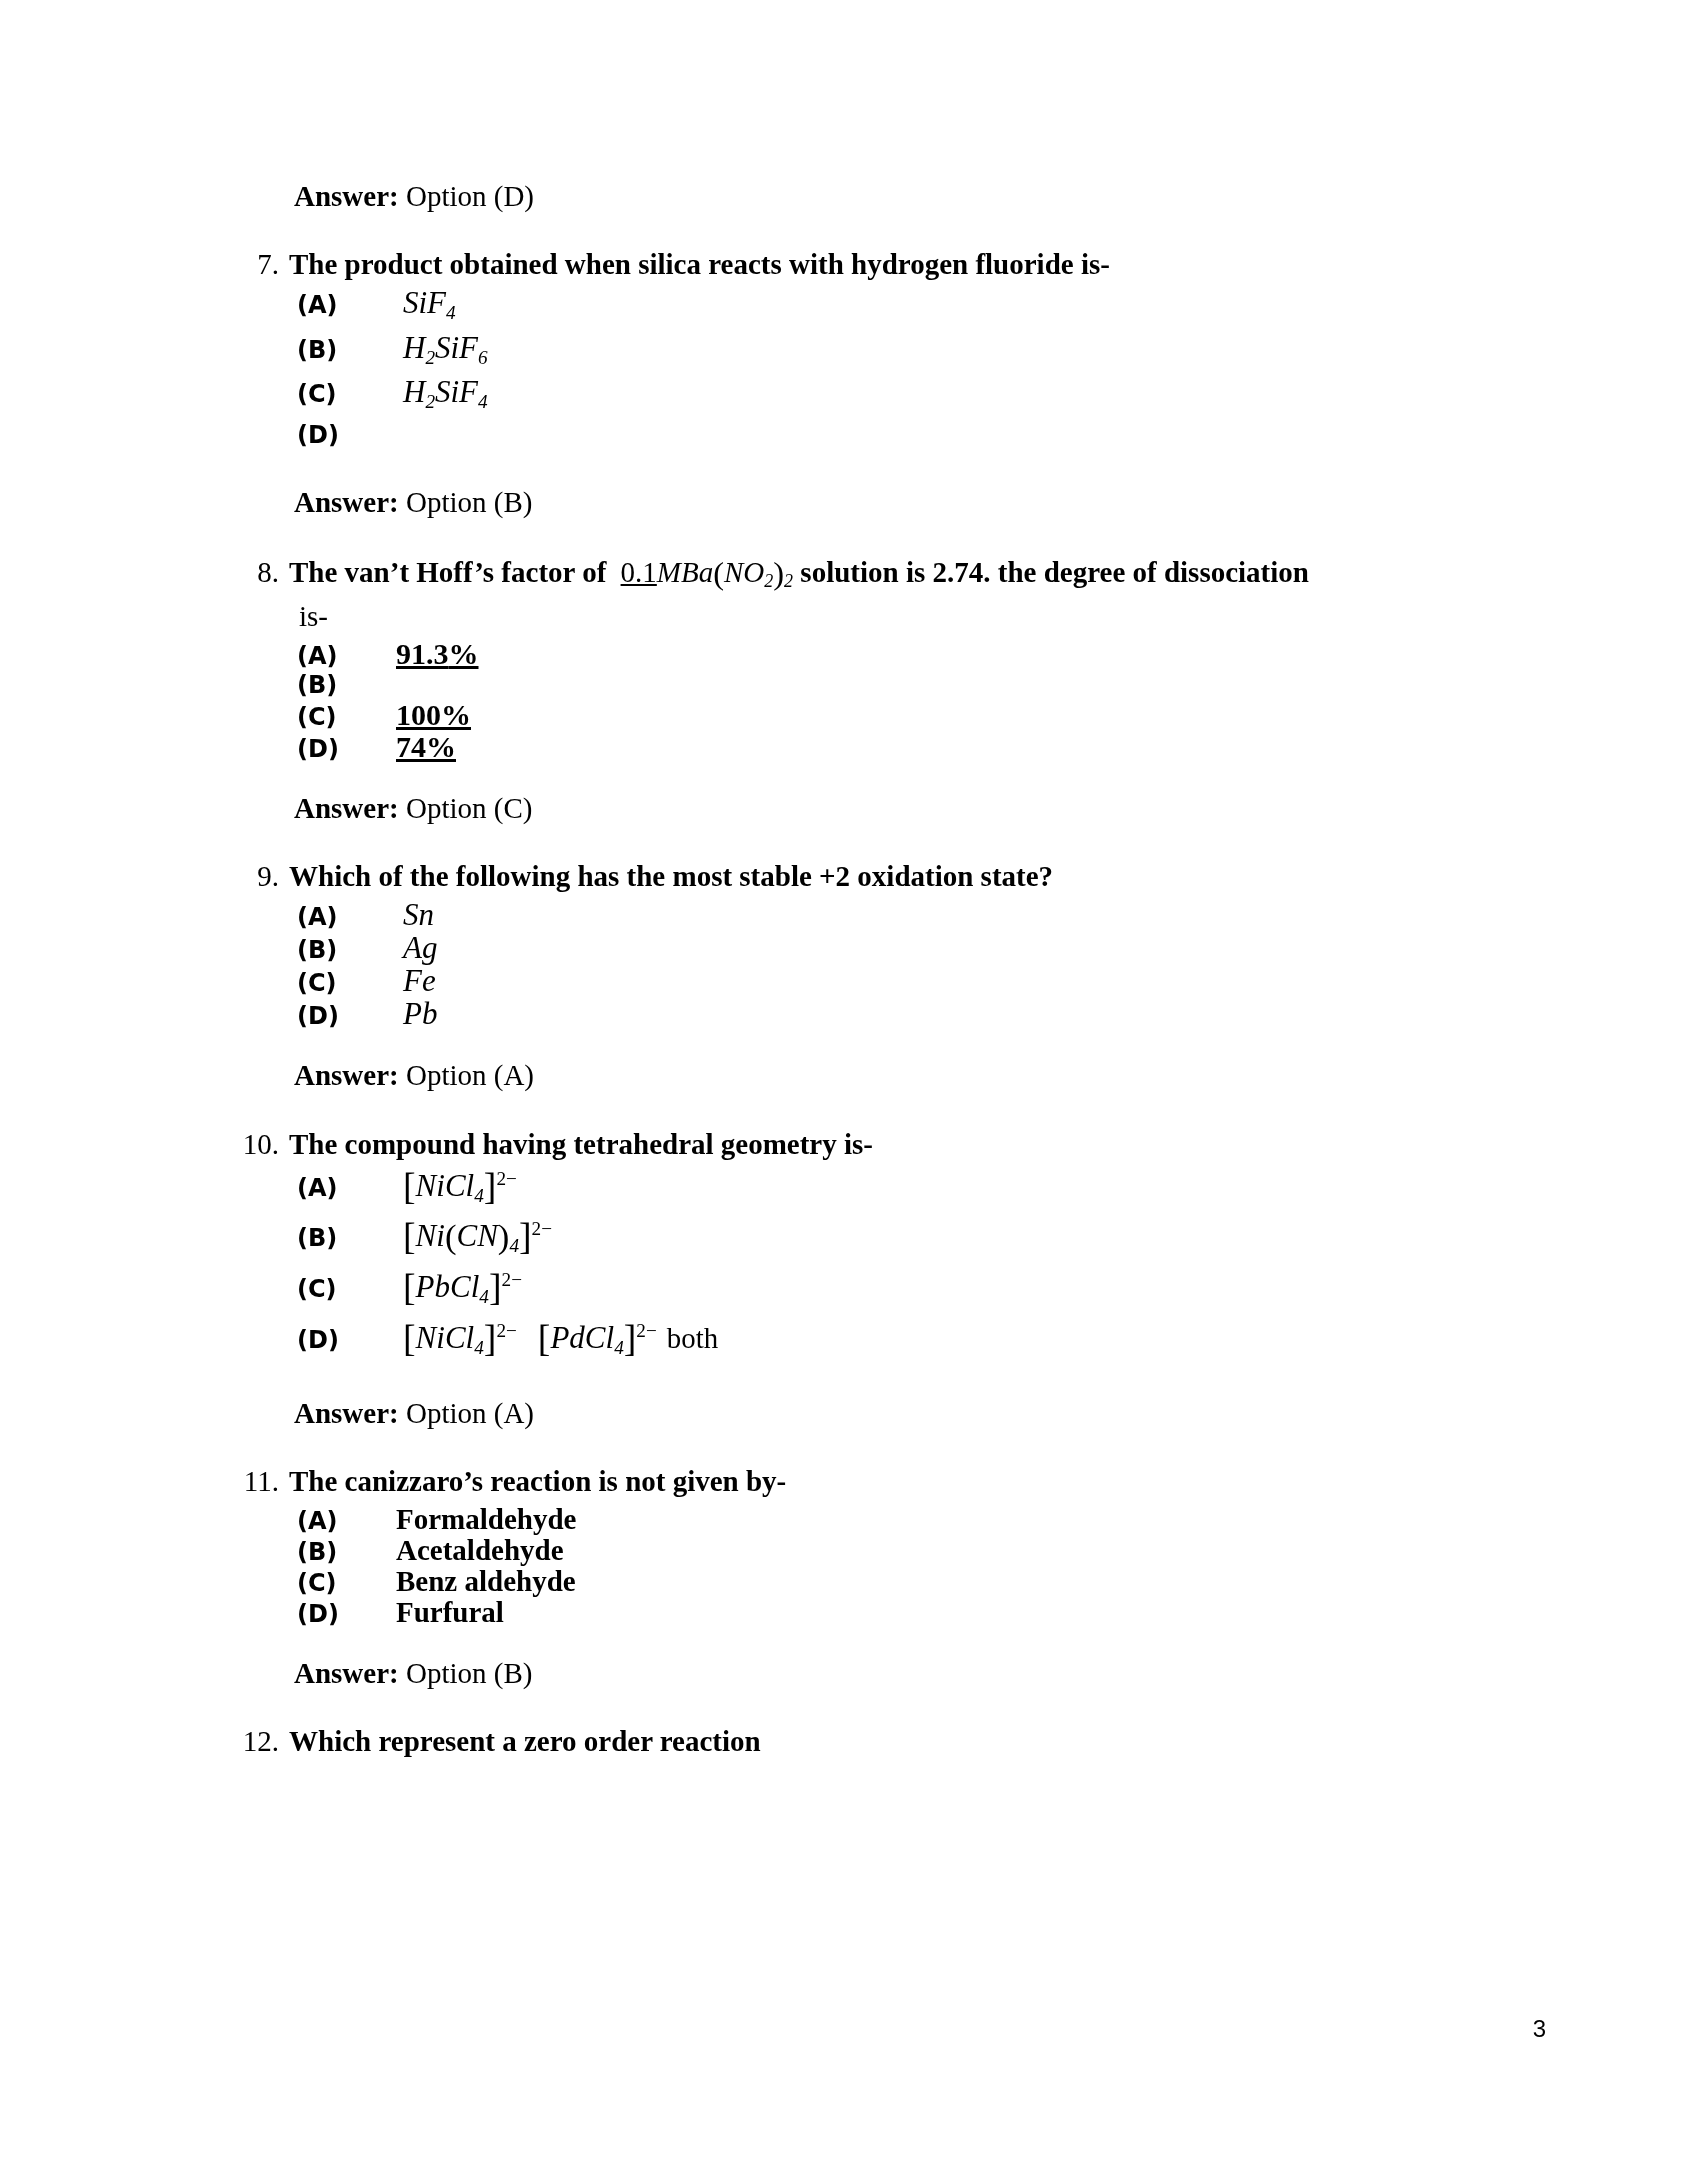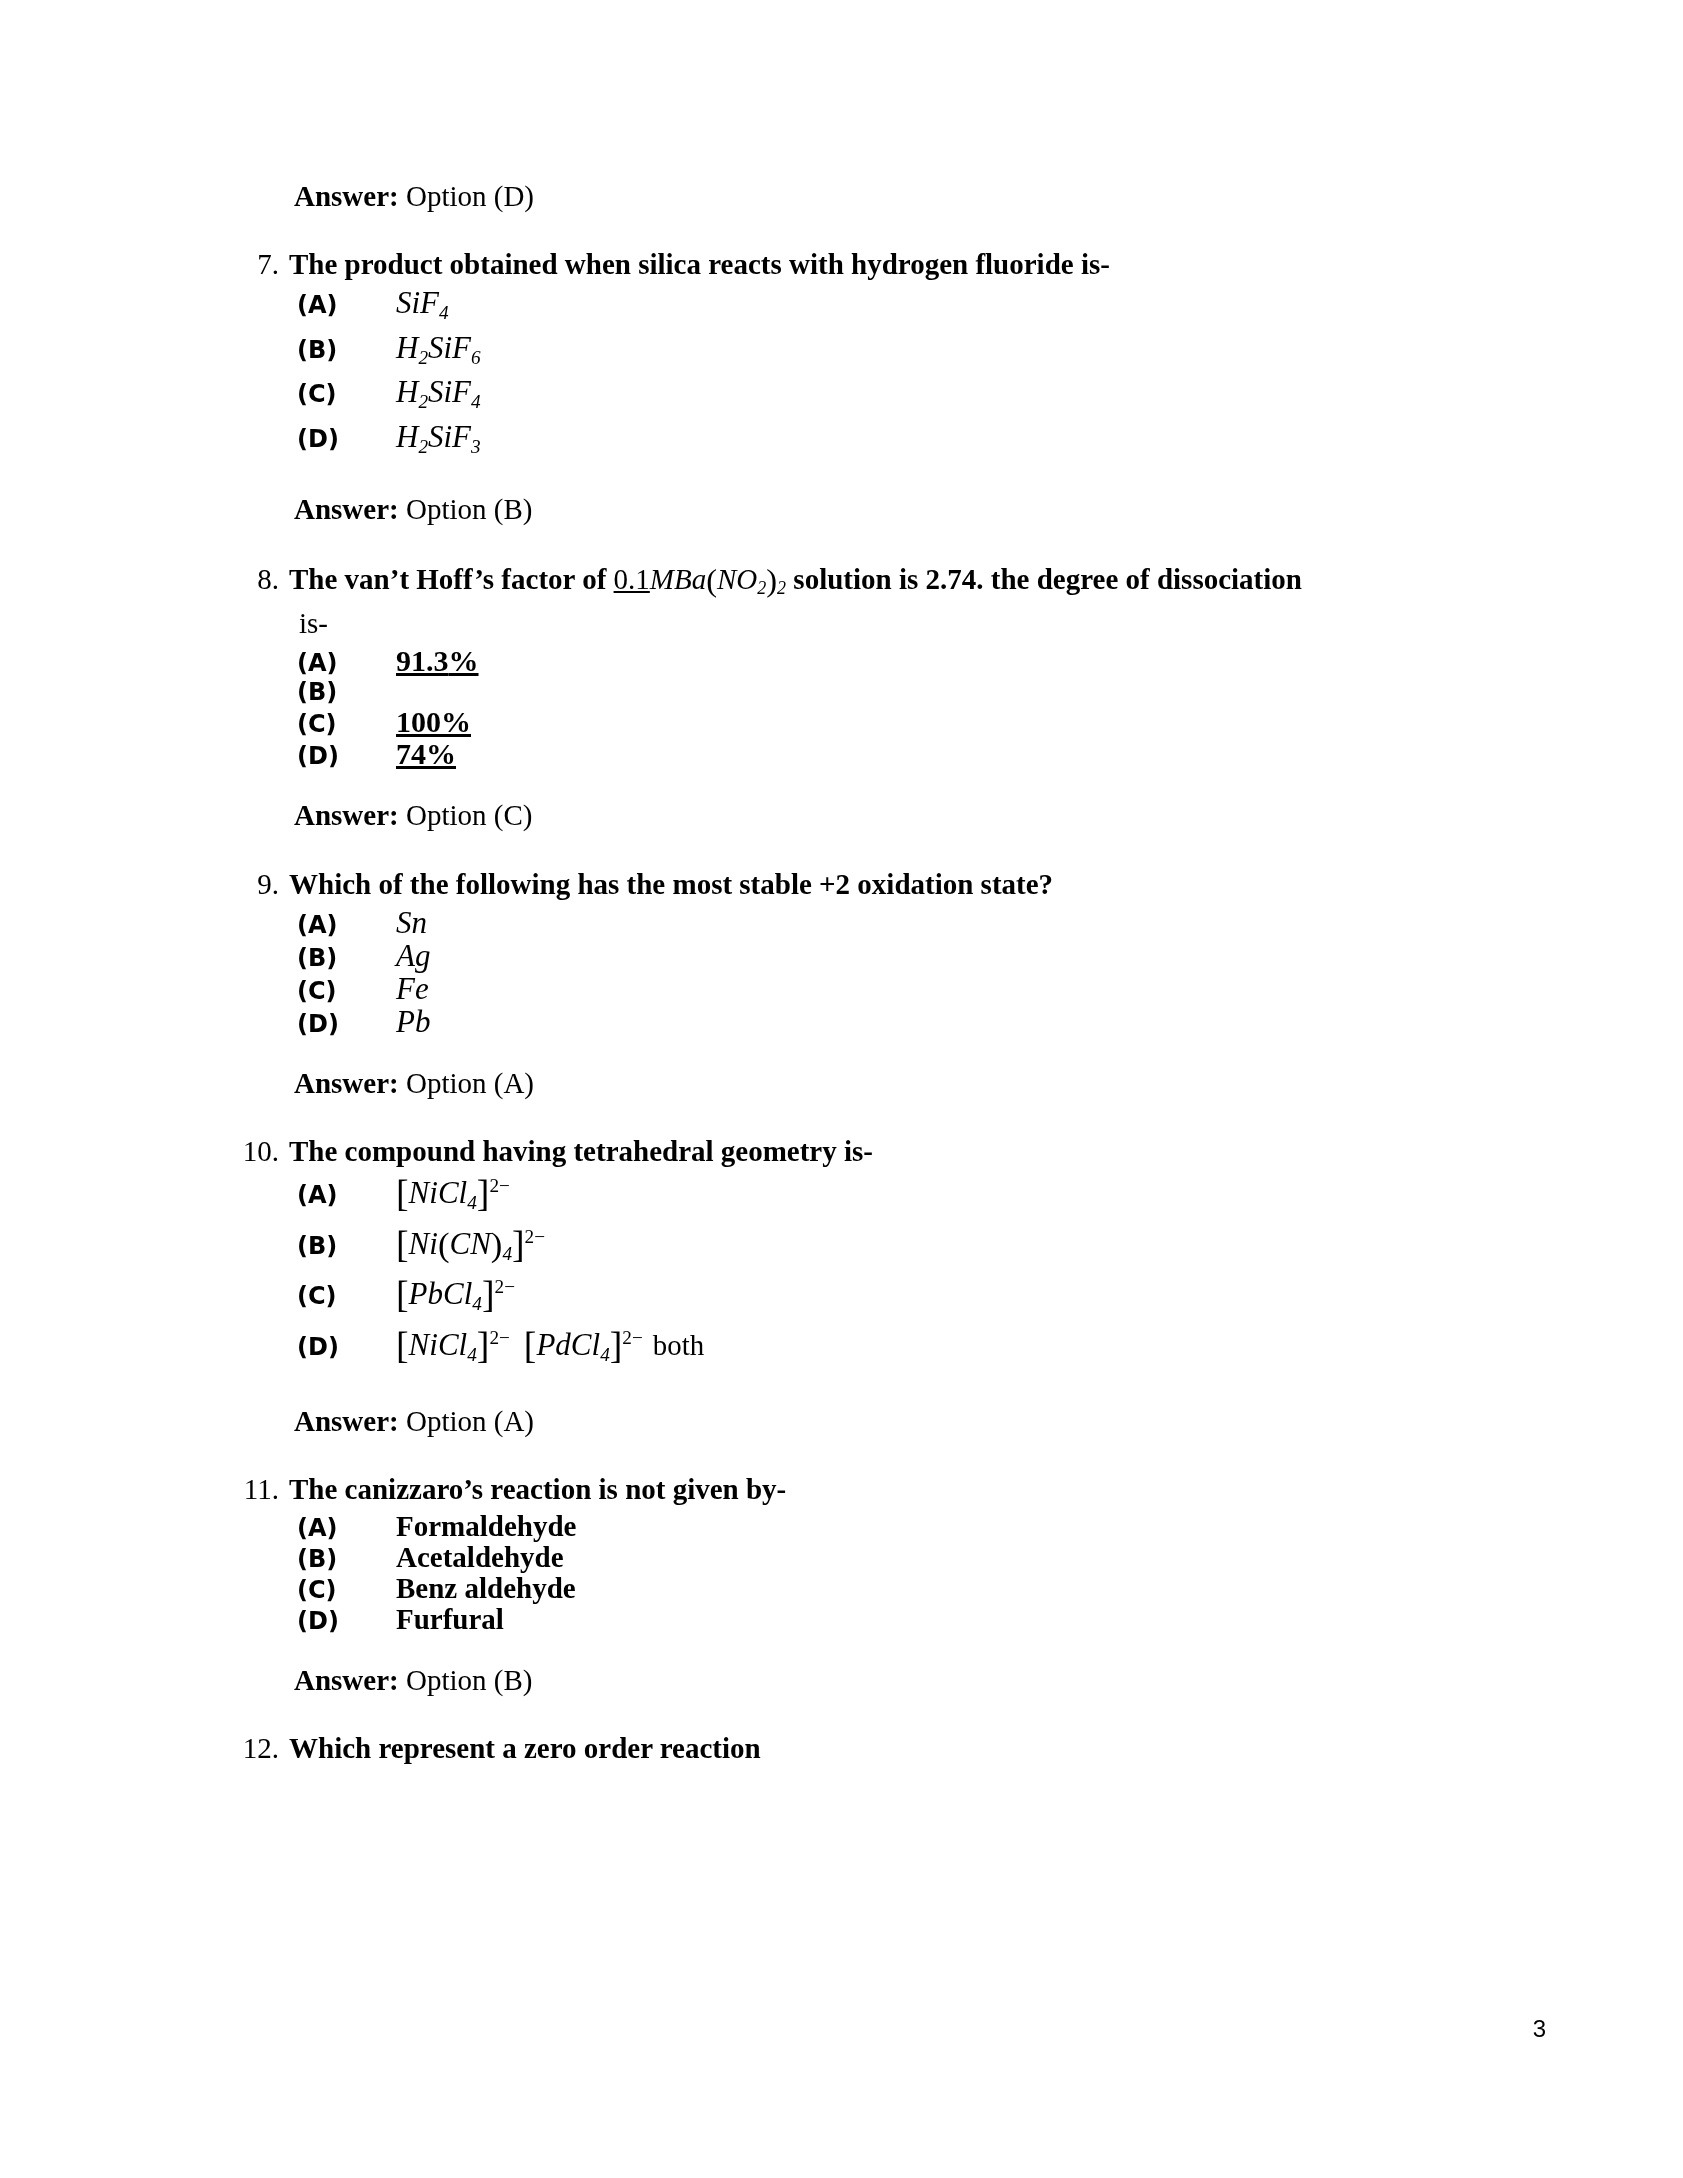--- a/index.html
+++ b/index.html
@@ -124,20 +124,21 @@
   
   .opts-tight .opt { margin-bottom: 1px; }
   .opts-loose .opt { margin-bottom: 12px; }
   .opts-math  .opt { margin-bottom: 9px; }
 
   
   .math {
     font-family: "Liberation Serif", "DejaVu Serif", serif;
     font-style: italic;
     white-space: nowrap;
+    margin-left: 7px;
   }
   .math .up { font-style: normal; text-decoration: underline; }
   sub {
     font-size: 0.62em;
     vertical-align: -0.30em;
     font-style: italic;
   }
   sup {
     font-size: 0.62em;
     vertical-align: 0.58em;
@@ -196,21 +197,20 @@
         <div class="opt">
           <div class="opt-letter">(B)</div>
           <div class="opt-body opt-math"><span class="math">H<sub>2</sub>SiF<sub>6</sub></span></div>
         </div>
         <div class="opt">
           <div class="opt-letter">(C)</div>
           <div class="opt-body opt-math"><span class="math">H<sub>2</sub>SiF<sub>4</sub></span></div>
         </div>
         <div class="opt">
           <div class="opt-letter">(D)</div>
-          <div class="opt-body opt-math"><span class="math">H<sub>2</sub>SiF<sub>3</sub></span></div>
         </div>
       </div>
     </div>
 
     <div class="answer-line">
       <span class="answer-label">Answer:</span>
       <span class="answer-value">Option (B)</span>
     </div>
 
     <div class="question">

